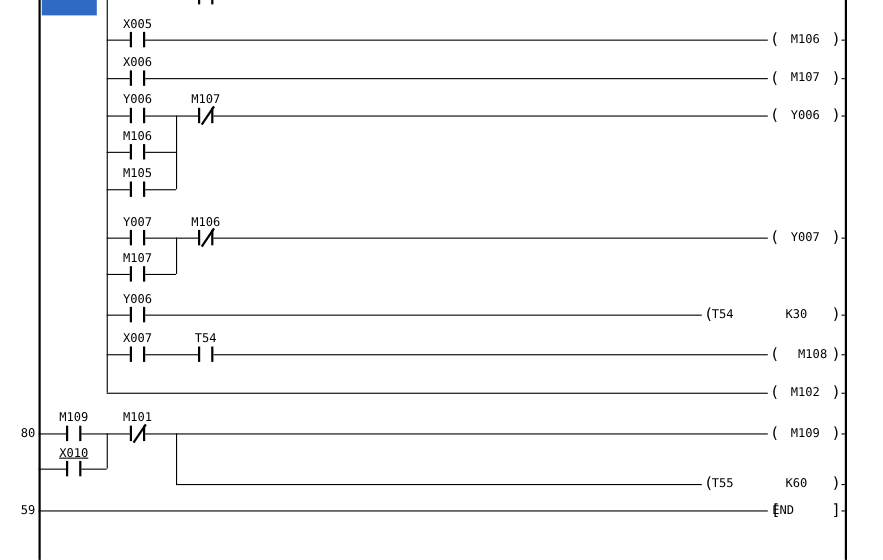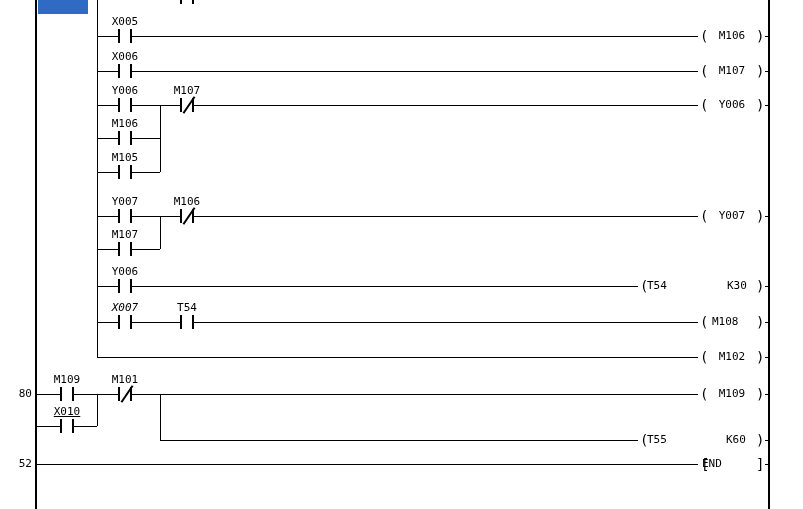--- a/index.html
+++ b/index.html
@@ -49,21 +49,21 @@
     <div class="hwire" style="left: 35px; top: 464px; width: 733px;"></div>
     <div class="vwire" style="left: 97px; top: 0px; height: 357px;"></div>
     <div class="vwire" style="left: 160px; top: 105px; height: 67px;"></div>
     <div class="vwire" style="left: 160px; top: 216px; height: 33px;"></div>
     <div class="vwire" style="left: 97px; top: 394px; height: 32px;"></div>
     <div class="vwire" style="left: 160px; top: 394px; height: 46px;"></div>
     <div class="cursor" style="left: 38px; top: 0px; width: 50px; height: 14px; background: rgb(47, 107, 197);"></div>
     <div class="tick" style="left: 180px; top: 0px; width: 2px; height: 4px;"></div>
     <div class="tick" style="left: 192px; top: 0px; width: 2px; height: 4px;"></div>
     <div class="step-num" style="left: 8px; top: 388px;">80</div>
-    <div class="step-num" style="left: 8px; top: 458px;">52</div>
+    <div class="step-num" style="left: 8px; top: 458px;">59</div>
     <div class="contact" style="left: 118px; top: 29px;"></div>
     <div class="dev-label" style="left: 103px; top: 15px;">X005</div>
     <div class="contact" style="left: 118px; top: 64px;"></div>
     <div class="dev-label" style="left: 103px; top: 50px;">X006</div>
     <div class="contact" style="left: 118px; top: 98px;"></div>
     <div class="dev-label" style="left: 103px; top: 84px;">Y006</div>
     <div class="contact" style="left: 180px; top: 98px;">
       <div class="slash"></div>
     </div>
     <div class="dev-label" style="left: 165px; top: 84px;">M107</div>
@@ -75,21 +75,21 @@
     <div class="dev-label" style="left: 103px; top: 195px;">Y007</div>
     <div class="contact" style="left: 180px; top: 209px;">
       <div class="slash"></div>
     </div>
     <div class="dev-label" style="left: 165px; top: 195px;">M106</div>
     <div class="contact" style="left: 118px; top: 242px;"></div>
     <div class="dev-label" style="left: 103px; top: 228px;">M107</div>
     <div class="contact" style="left: 118px; top: 279px;"></div>
     <div class="dev-label" style="left: 103px; top: 265px;">Y006</div>
     <div class="contact" style="left: 118px; top: 315px;"></div>
-    <div class="dev-label" style="left: 103px; top: 301px; font-style: italic;">X007</div>
+    <div class="dev-label" style="left: 103px; top: 301px;">X007</div>
     <div class="contact" style="left: 180px; top: 315px;"></div>
     <div class="dev-label" style="left: 165px; top: 301px;">T54</div>
     <div class="contact" style="left: 60px; top: 387px;"></div>
     <div class="dev-label" style="left: 45px; top: 373px;">M109</div>
     <div class="contact" style="left: 118px; top: 387px;">
       <div class="slash"></div>
     </div>
     <div class="dev-label" style="left: 103px; top: 373px;">M101</div>
     <div class="contact" style="left: 60px; top: 419px;"></div>
     <div class="dev-label" style="left: 45px; top: 405px; text-decoration: underline;">X010</div>
@@ -109,42 +109,42 @@
       <span class="arc" style="left: 58px;">)</span>
     </div>
     <div class="coil" style="left: 698px; top: 208px; width: 67px;">
       <span class="arc" style="left: 2px;">(</span>
       <span class="coil-label" style="left: 14px; width: 40px; text-align: center;">Y007</span>
       <span class="arc" style="left: 58px;">)</span>
     </div>
     <div class="coil" style="left: 638px; top: 278px; width: 127px;">
       <span class="arc" style="left: 2px;">(</span>
       <span class="coil-label" style="left: 9px; width: 34px;">T54</span>
-      <span class="coil-label" style="left: 89px; width: 34px;">K30</span>
+      <span class="coil-label" style="left: 76px; width: 34px;">K30</span>
       <span class="arc" style="left: 118px;">)</span>
     </div>
     <div class="coil" style="left: 698px; top: 314px; width: 67px;">
       <span class="arc" style="left: 2px;">(</span>
-      <span class="coil-label" style="left: 14px; width: 40px; text-align: left;">M108</span>
+      <span class="coil-label" style="left: 14px; width: 40px; text-align: right;">M108</span>
       <span class="arc" style="left: 58px;">)</span>
     </div>
     <div class="coil" style="left: 698px; top: 349px; width: 67px;">
       <span class="arc" style="left: 2px;">(</span>
       <span class="coil-label" style="left: 14px; width: 40px; text-align: center;">M102</span>
       <span class="arc" style="left: 58px;">)</span>
     </div>
     <div class="coil" style="left: 698px; top: 386px; width: 67px;">
       <span class="arc" style="left: 2px;">(</span>
       <span class="coil-label" style="left: 14px; width: 40px; text-align: center;">M109</span>
       <span class="arc" style="left: 58px;">)</span>
     </div>
     <div class="coil" style="left: 638px; top: 432px; width: 127px;">
       <span class="arc" style="left: 2px;">(</span>
       <span class="coil-label" style="left: 9px; width: 34px;">T55</span>
-      <span class="coil-label" style="left: 76px; width: 34px; margin-left: 12px;">K60</span>
+      <span class="coil-label" style="left: 76px; width: 34px;">K60</span>
       <span class="arc" style="left: 118px;">)</span>
     </div>
     <div class="coil" style="left: 698px; top: 456px; width: 67px;">
       <span class="arc" style="left: 3px;">[</span>
       <span class="coil-label" style="left: 4px; width: 40px; ">END</span>
       <span class="arc" style="left: 58px;">]</span>
     </div>
   </div>
 
 </body></html>

